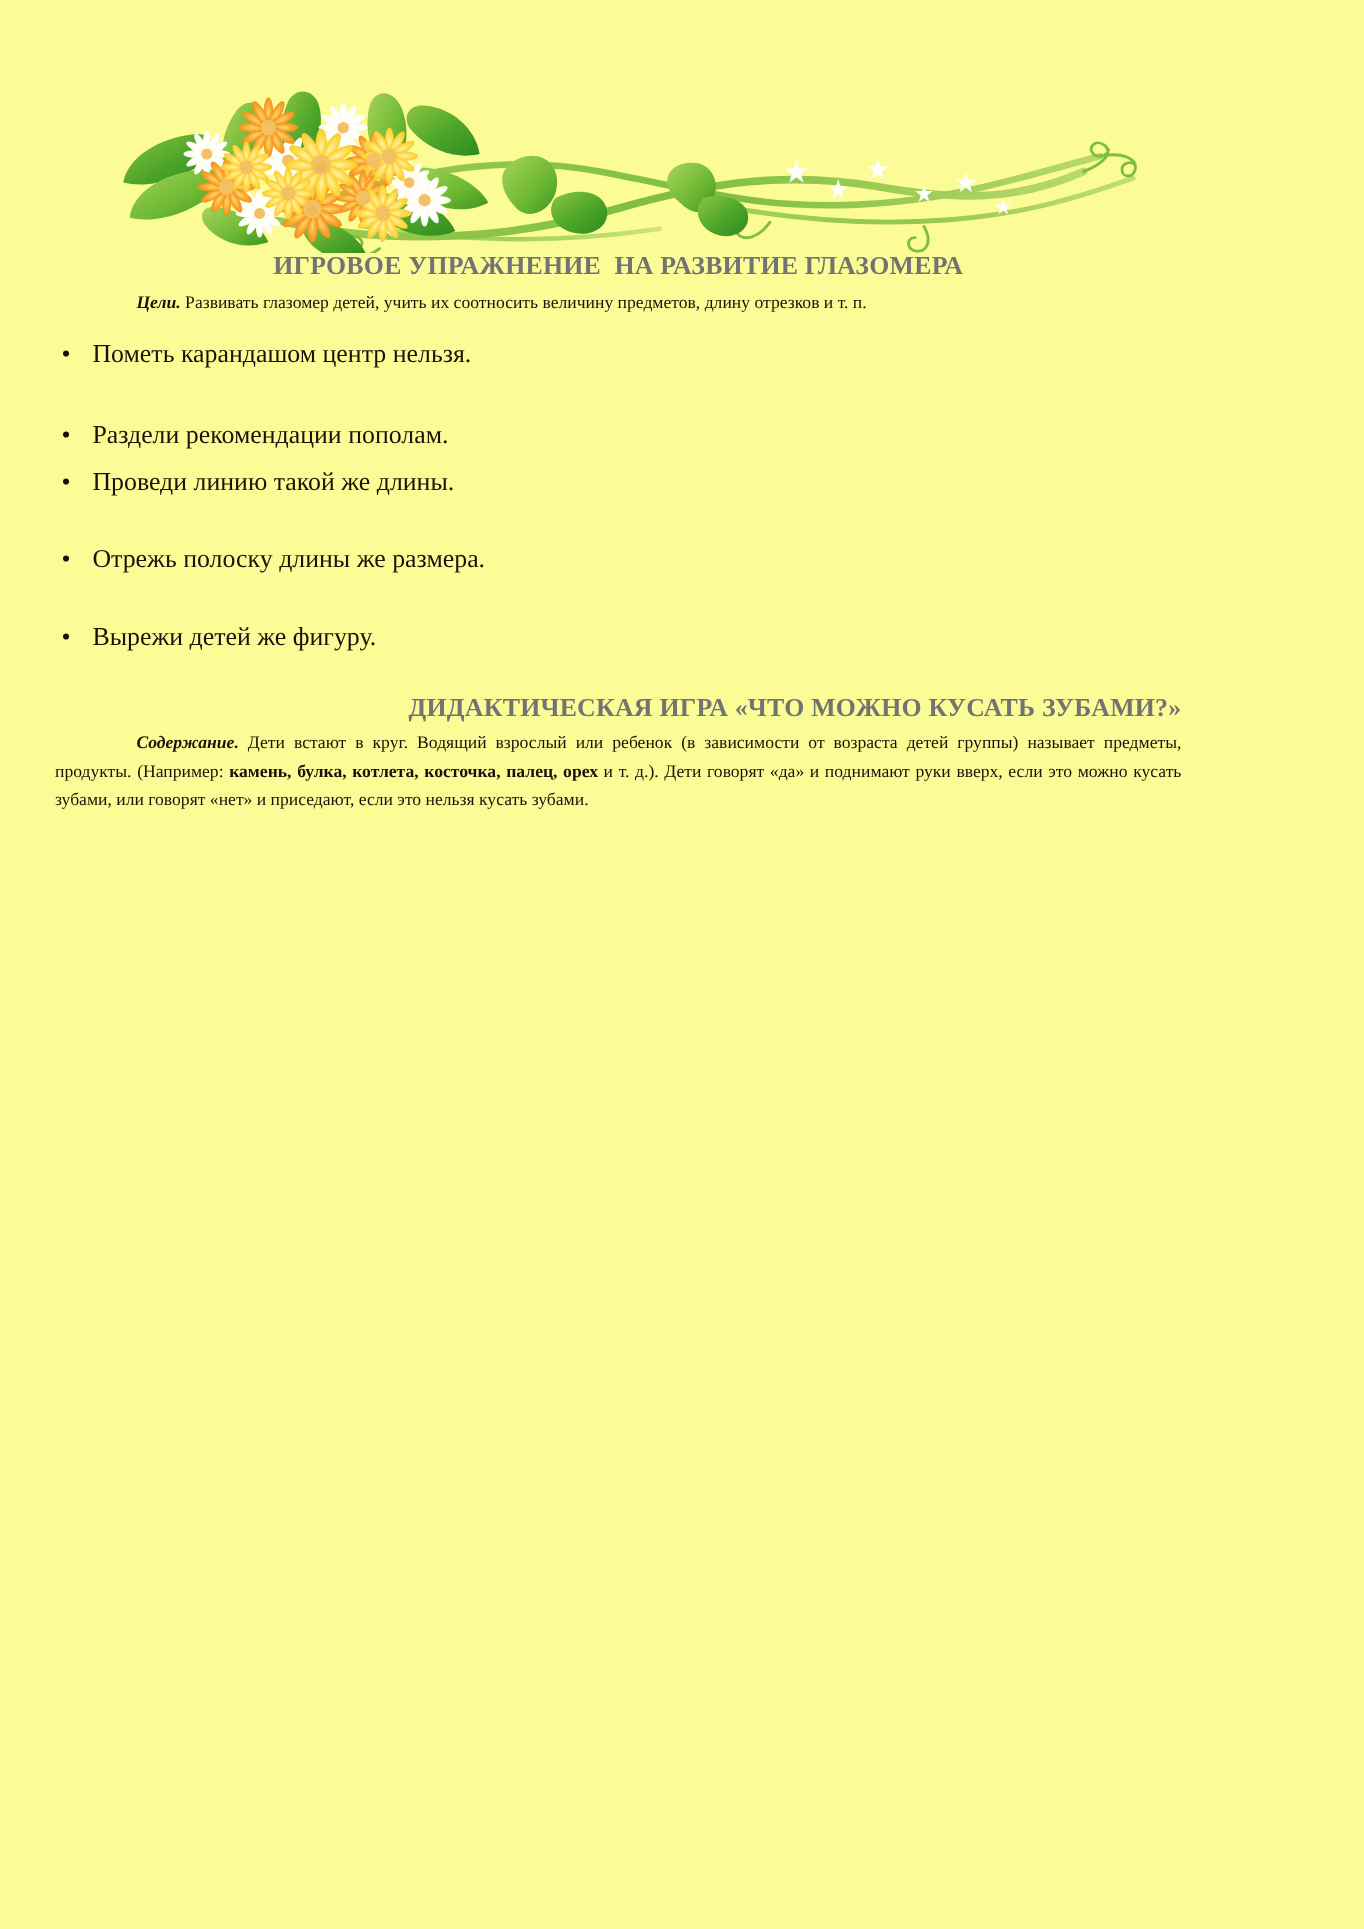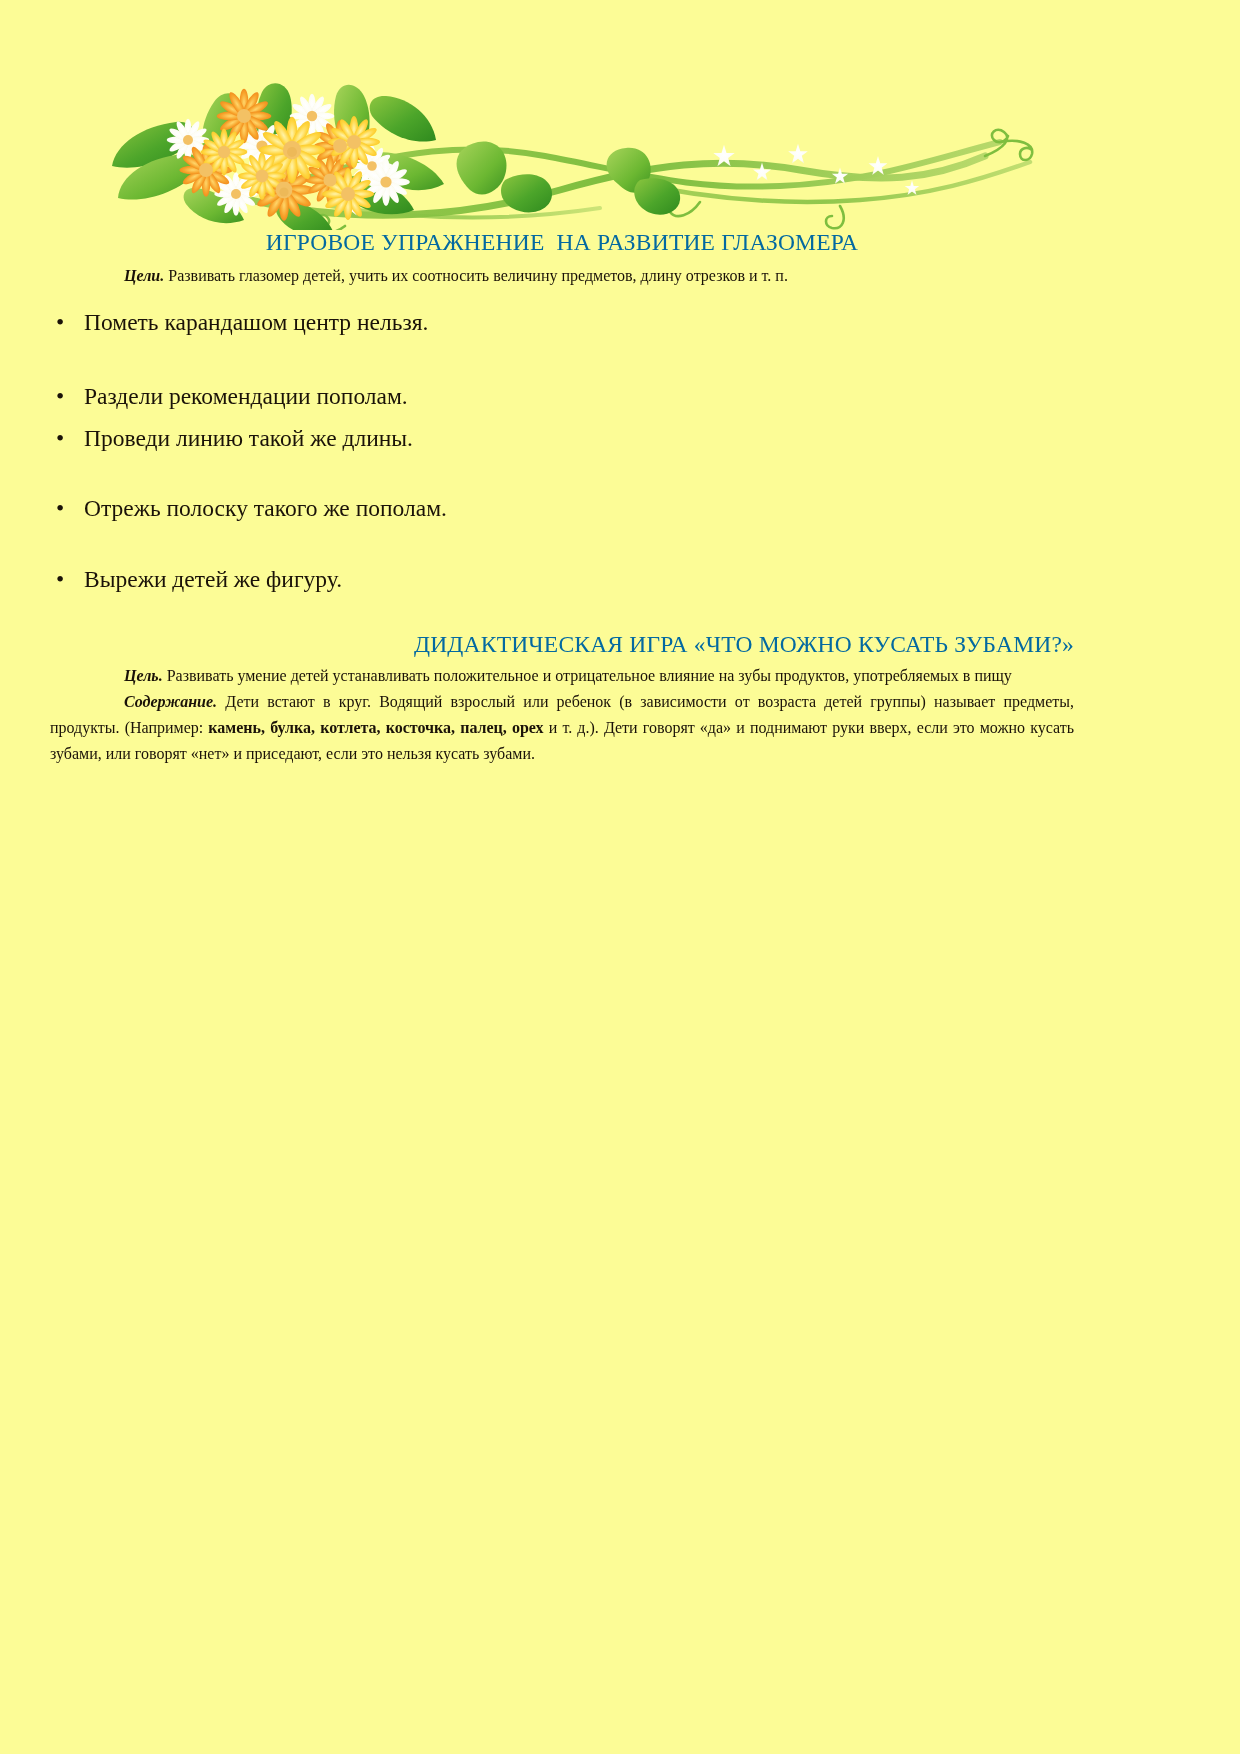--- a/index.html
+++ b/index.html
@@ -42,22 +42,22 @@
 
   
   .content {
     position: absolute;
     left: 50px;
     top: 228px;
     width: 1024px;
   }
 
   .section-title {
-    color: #0369a1;
-    font-weight: normal;
+    color: #737373;
+    font-weight: bold;
     font-size: 23.5px;
     letter-spacing: 0.2px;
     text-align: center;
     line-height: 1.25;
     margin: 0;
     padding: 0 0 6px 0;
     white-space: pre;
   }
   .section-title.second {
     padding-top: 34px;
@@ -287,29 +287,28 @@
       <li class="gap-lg">
         <span class="dot">•</span>
         <span>Раздели рекомендации пополам.</span>
       </li>
       <li class="gap-sm">
         <span class="dot">•</span>
         <span>Проведи линию такой же длины.</span>
       </li>
       <li class="gap-md">
         <span class="dot">•</span>
-        <span>Отрежь полоску такого же пополам.</span>
+        <span>Отрежь полоску длины же размера.</span>
       </li>
       <li class="gap-md">
         <span class="dot">•</span>
         <span>Вырежи детей же фигуру.</span>
       </li>
     </ul>
 
 
     <h1 class="section-title second">ДИДАКТИЧЕСКАЯ ИГРА «ЧТО МОЖНО КУСАТЬ ЗУБАМИ?»</h1>
 
-    <p class="para"><span class="lead">Цель.</span><span> Развивать умение детей устанавливать положительное и отрицательное влияние на зубы продуктов, употребляемых в пищу</span></p>
 
     <p class="para"><span class="lead">Содержание.</span><span> Дети встают в круг. Водящий взрослый или ребенок (в зависимости от возраста детей группы) называет предметы, продукты. (Например: </span><span class="bold">камень, булка, котлета, косточка, палец, орех</span><span> и т. д.).  Дети говорят «да» и поднимают руки вверх, если это можно кусать зубами, или говорят «нет» и приседают, если это нельзя кусать зубами.</span></p>
 
   </div>
 </div>
 
 </body></html>

